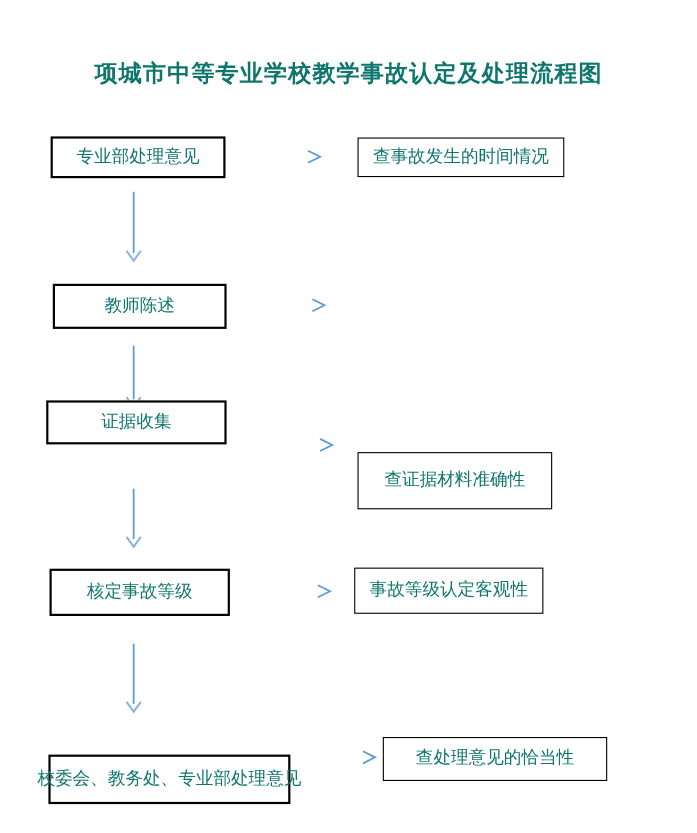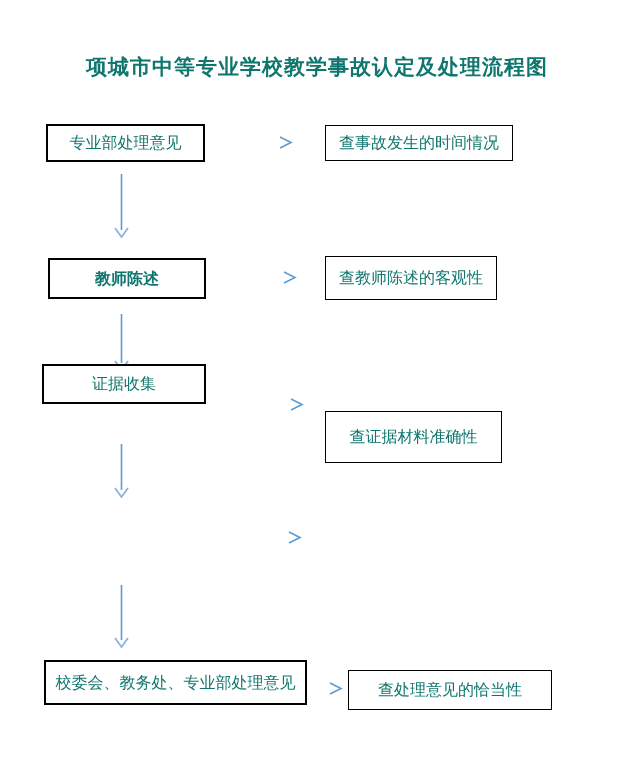--- a/index.html
+++ b/index.html
@@ -57,30 +57,27 @@
   </svg>
   <div class="box check" style="left:325px; top:125px; width:188px; height:36px;">
     <span>查事故发生的时间情况</span>
   </div>
 
   <svg class="arrow" style="left:113px; top:174px;" width="17" height="65">
     <line x1="8.5" y1="0" x2="8.5" y2="56" stroke="#5b9bd5" stroke-width="1.6"></line>
     <path d="M2 54 L8.5 63 L15 54" fill="none" stroke="#8ab4e0" stroke-width="1.8"></path>
   </svg>
 
-  <div class="box step" style="left:48px;  top:258px; width:158px; height:41px;font-weight:bold;">
+  <div class="box step" style="left:48px;  top:258px; width:158px; height:41px;">
     <span>教师陈述</span>
   </div>
   <svg class="arrow" style="left:224px; top:269px;" width="80" height="17">
     <line x1="2" y1="8.5" x2="68" y2="8.5" stroke="url(#hg)" stroke-width="2"></line>
     <path d="M60 3 L71 8.5 L60 14" fill="none" stroke="#5b9bd5" stroke-width="1.6"></path>
   </svg>
-  <div class="box check" style="left:325px; top:256px; width:172px; height:44px;">
-    <span>查教师陈述的客观性</span>
-  </div>
 
   <svg class="arrow" style="left:113px; top:314px;" width="17" height="58">
     <line x1="8.5" y1="0" x2="8.5" y2="49" stroke="#5b9bd5" stroke-width="1.6"></line>
     <path d="M2 47 L8.5 56 L15 47" fill="none" stroke="#8ab4e0" stroke-width="1.8"></path>
   </svg>
 
   <div class="box step" style="left:42px;  top:364px; width:164px; height:40px;">
     <span>证据收集</span>
   </div>
   <svg class="arrow" style="left:227px; top:396px;" width="84" height="17">
@@ -89,31 +86,37 @@
   </svg>
   <div class="box check" style="left:325px; top:383px; width:177px; height:52px;margin-top:28px;">
     <span>查证据材料准确性</span>
   </div>
 
   <svg class="arrow" style="left:113px; top:444px;" width="17" height="55">
     <line x1="8.5" y1="0" x2="8.5" y2="46" stroke="#5b9bd5" stroke-width="1.6"></line>
     <path d="M2 44 L8.5 53 L15 44" fill="none" stroke="#8ab4e0" stroke-width="1.8"></path>
   </svg>
 
+  <div class="box step" style="left:45px;  top:517px; width:164px; height:43px;">
+    <span>核定事故等级</span>
+  </div>
   <svg class="arrow" style="left:229px; top:529px;" width="80" height="17">
     <line x1="2" y1="8.5" x2="68" y2="8.5" stroke="url(#hg)" stroke-width="2"></line>
     <path d="M60 3 L71 8.5 L60 14" fill="none" stroke="#5b9bd5" stroke-width="1.6"></path>
   </svg>
+  <div class="box check" style="left:322px; top:516px; width:172px; height:42px;">
+    <span>事故等级认定客观性</span>
+  </div>
 
   <svg class="arrow" style="left:113px; top:585px;" width="17" height="64">
     <line x1="8.5" y1="0" x2="8.5" y2="55" stroke="#5b9bd5" stroke-width="1.6"></line>
     <path d="M2 53 L8.5 62 L15 53" fill="none" stroke="#8ab4e0" stroke-width="1.8"></path>
   </svg>
 
-  <div class="box step" style="left:44px;  top:660px; width:263px; height:45px;text-align:center;">
+  <div class="box step" style="left:44px;  top:686px; width:220px; height:45px;text-align:center;">
     <span>校委会、教务处、专业部处理意见</span>
   </div>
   <svg class="arrow" style="left:312px; top:680px;" width="36" height="17">
     <line x1="2" y1="8.5" x2="26" y2="8.5" stroke="url(#hg)" stroke-width="2"></line>
     <path d="M18 3 L29 8.5 L18 14" fill="none" stroke="#5b9bd5" stroke-width="1.6"></path>
   </svg>
   <div class="box check" style="left:348px; top:670px; width:204px; height:40px;">
     <span>查处理意见的恰当性</span>
   </div>
 

